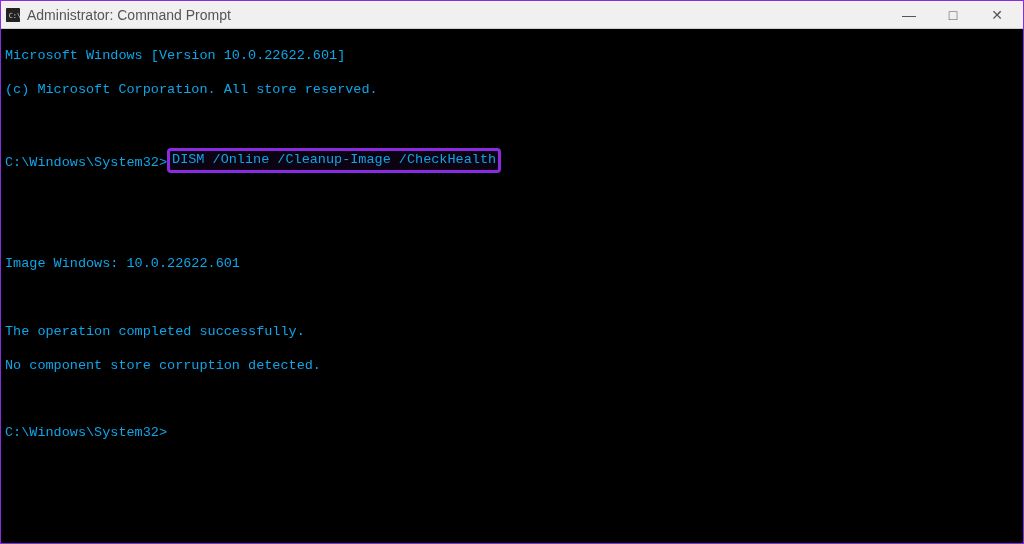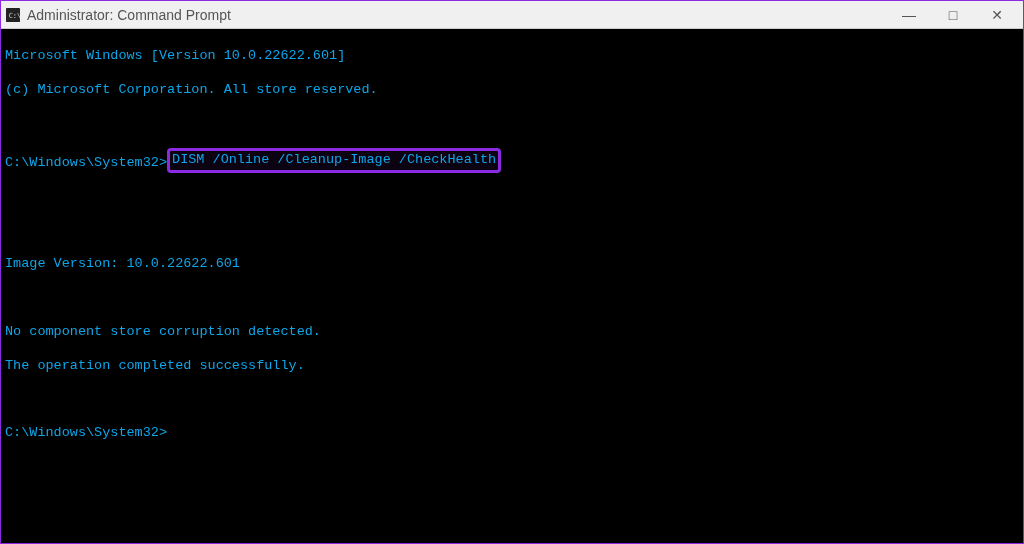--- a/index.html
+++ b/index.html
@@ -90,24 +90,24 @@
   </div>
 </div>
 
 <div class="terminal">
 <div class="line">Microsoft Windows [Version 10.0.22622.601]</div>
 <div class="line">(c) Microsoft Corporation. All store reserved.</div>
 <div class="line">&nbsp;</div>
 <div class="prompt-line"><span>C:\Windows\System32&gt;</span><span class="highlight-box">DISM /Online /Cleanup-Image /CheckHealth</span></div>
 <div class="line">&nbsp;</div>
 <div class="line">&nbsp;</div>
-<div class="line">Image Version: 10.0.22622.601</div>
+<div class="line">Image Windows: 10.0.22622.601</div>
 <div class="line">&nbsp;</div>
+<div class="line">The operation completed successfully.</div>
 <div class="line">No component store corruption detected.</div>
-<div class="line">The operation completed successfully.</div>
 <div class="line">&nbsp;</div>
 <div class="prompt-line"><span>C:\Windows\System32&gt;</span></div>
 <div class="line">&nbsp;</div>
 
 
 
 
 
 
 

